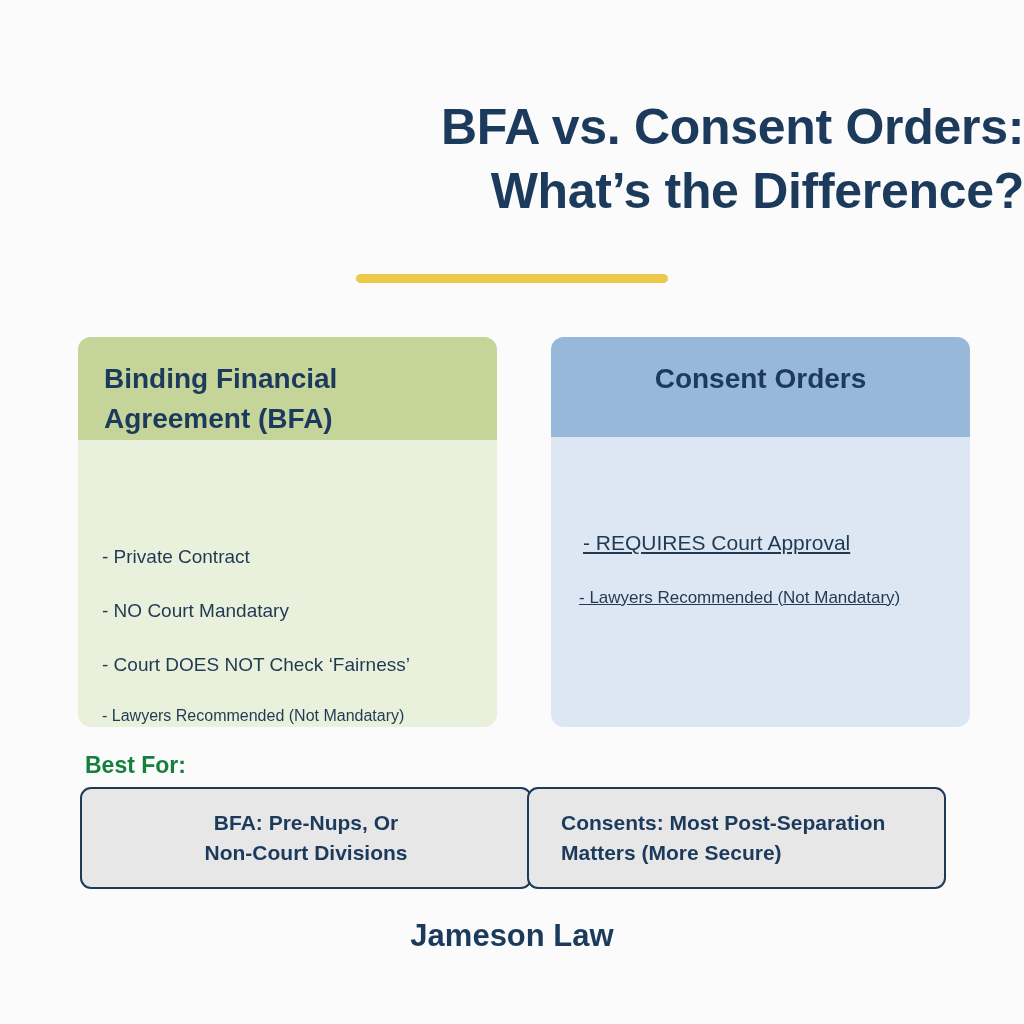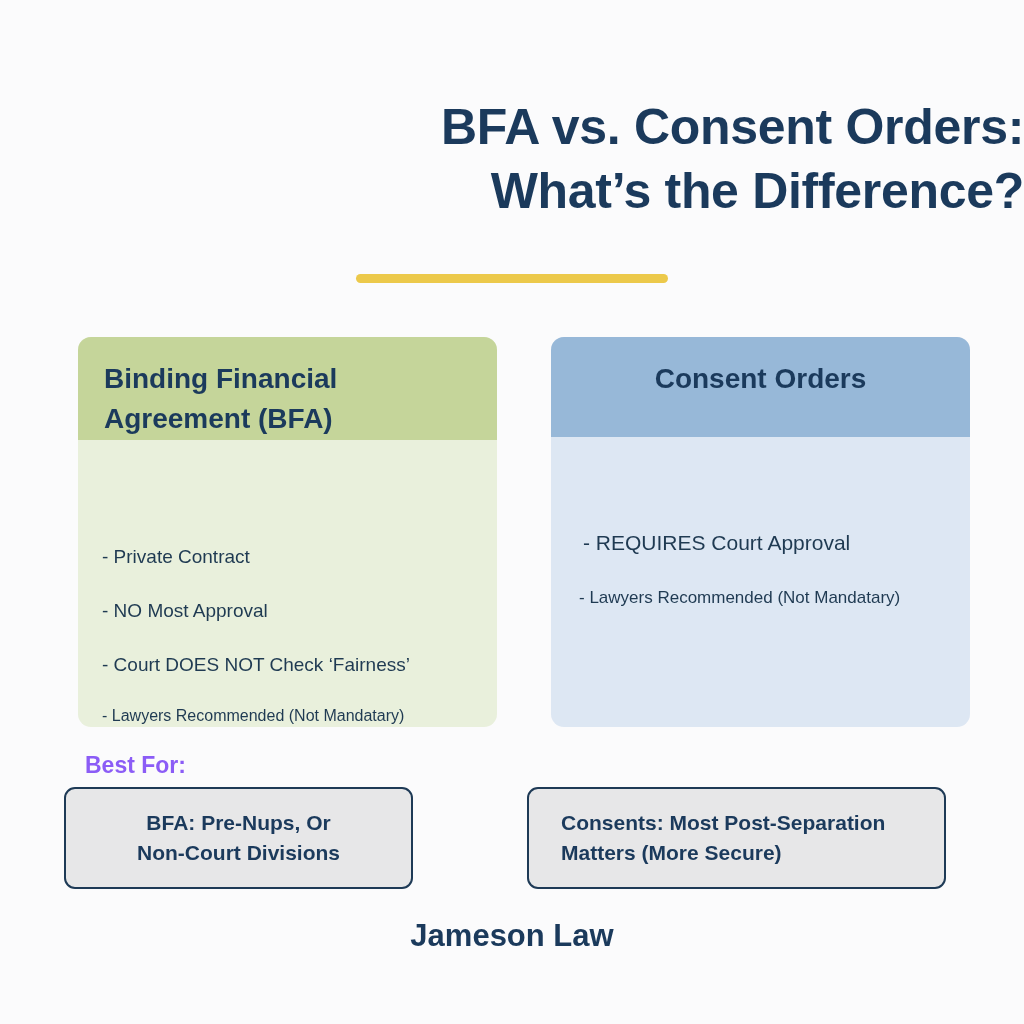--- a/index.html
+++ b/index.html
@@ -97,49 +97,49 @@
 
   .bullet {
     color: #1f3a52;
     line-height: 1.3;
     white-space: nowrap;
   }
   .card-left .bullet  { font-size: 19px; margin-bottom: 29px; }
   .card-left .bullet.b3 { font-size: 19px; }
   .card-left .bullet.b4 { font-size: 16px; margin-bottom: 0; }
 
-  .card-right .bullet  { font-size: 21px; margin-bottom: 30px; padding-left: 8px; }
+  .card-right .bullet  { font-size: 21px; margin-bottom: 30px; padding-left: 8px; text-decoration: underline; }
   .card-right .bullet.b3 { font-size: 17px; margin-bottom: 0; padding-left: 4px; }
 
   
   .best-for-label {
     position: absolute;
     top: 752px;
     left: 85px;
     font-size: 23px;
     font-weight: bold;
-    color: #8b5cf6;
+    color: #15803d;
   }
 
   .best-box {
     position: absolute;
     top: 787px;
     height: 102px;
     border: 2.5px solid #1e3a56;
     border-radius: 11px;
     background: #e7e7e8;
     display: flex;
     flex-direction: column;
     justify-content: center;
     font-weight: bold;
     font-size: 21px;
     line-height: 1.45;
     color: #1b3a5c;
   }
-  .best-box-left  { left: 64px;  width: 349px; align-items: center; text-align: center; padding: 12px 14px; }
+  .best-box-left  { left: 80px;  width: 452px; align-items: center; text-align: center; padding: 12px 14px; }
   .best-box-right { left: 527px; width: 419px; align-items: flex-start; text-align: left; padding: 0 32px; }
 
   
   .footer {
     position: absolute;
     top: 918px;
     left: 0;
     width: 1024px;
     text-align: center;
     font-size: 31px;
@@ -159,21 +159,21 @@
 
   <div class="divider"></div>
 
   <div class="card card-left">
     <div class="card-header">
       <div>Binding Financial</div>
       <div>Agreement (BFA)</div>
     </div>
     <div class="card-body">
       <div class="bullet b1">- Private Contract</div>
-      <div class="bullet b2">- NO Most Approval</div>
+      <div class="bullet b2">- NO Court Mandatary</div>
       <div class="bullet b3">- Court DOES NOT Check ‘Fairness’</div>
       <div class="bullet b4">- Lawyers Recommended (Not Mandatary)</div>
     </div>
   </div>
 
   <div class="card card-right">
     <div class="card-header">
       <div>Consent Orders</div>
     </div>
     <div class="card-body">

